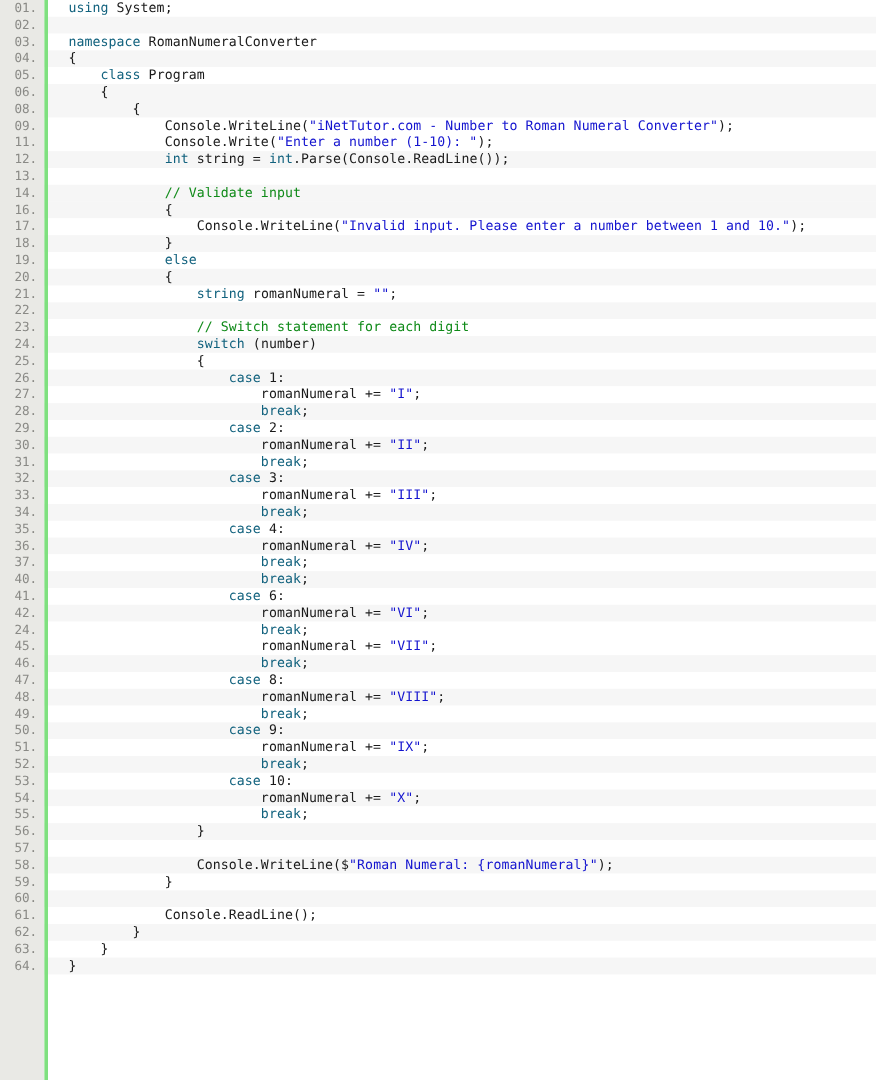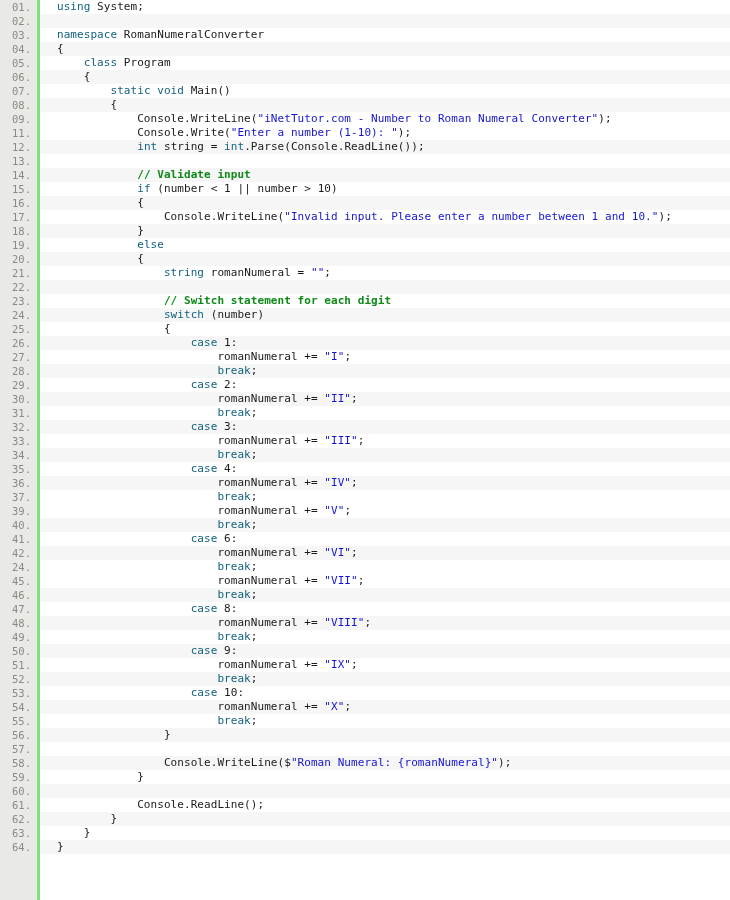--- a/index.html
+++ b/index.html
@@ -80,44 +80,42 @@
     font-size: 11px;
     line-height: 14px;
     color: #1a1a1a;
     white-space: pre;
     letter-spacing: 0.06px;
   }
 
   
   .tok-kw  { color: #12627e; font-weight: normal; }
   .tok-str { color: #1414cf; }
-  .tok-com { color: #0f8a18; font-weight: bold; }
+  .tok-com { color: #0f8a18; font-weight: normal; }
   .tok-pln { color: #1a1a1a; }
 </style>
 </head>
 <body>
 
 <div id="code-viewer">
   <div class="gutter"></div>
   <div class="gutter-rule"></div>
   <div class="rows" id="rows">
       <div class="row"><span class="lineno">01.</span><span class="code"><span class="tok-kw">using</span><span class="tok-pln"> System;</span></span></div>
       <div class="row alt"><span class="lineno">02.</span><span class="code"></span></div>
       <div class="row"><span class="lineno">03.</span><span class="code"><span class="tok-kw">namespace</span><span class="tok-pln"> RomanNumeralConverter</span></span></div>
       <div class="row alt"><span class="lineno">04.</span><span class="code"><span class="tok-pln">{</span></span></div>
       <div class="row"><span class="lineno">05.</span><span class="code"><span class="tok-pln">    </span><span class="tok-kw">class</span><span class="tok-pln"> Program</span></span></div>
       <div class="row alt"><span class="lineno">06.</span><span class="code"><span class="tok-pln">    {</span></span></div>
-      <div class="row"><span class="lineno">07.</span><span class="code"><span class="tok-pln">        </span><span class="tok-kw">static void</span><span class="tok-pln"> Main()</span></span></div>
       <div class="row alt"><span class="lineno">08.</span><span class="code"><span class="tok-pln">        {</span></span></div>
       <div class="row"><span class="lineno">09.</span><span class="code"><span class="tok-pln">            Console.WriteLine(</span><span class="tok-str">"iNetTutor.com - Number to Roman Numeral Converter"</span><span class="tok-pln">);</span></span></div>
       <div class="row"><span class="lineno">11.</span><span class="code"><span class="tok-pln">            Console.Write(</span><span class="tok-str">"Enter a number (1-10): "</span><span class="tok-pln">);</span></span></div>
       <div class="row alt"><span class="lineno">12.</span><span class="code"><span class="tok-pln">            </span><span class="tok-kw">int</span><span class="tok-pln"> string = </span><span class="tok-kw">int</span><span class="tok-pln">.Parse(Console.ReadLine());</span></span></div>
       <div class="row"><span class="lineno">13.</span><span class="code"></span></div>
       <div class="row alt"><span class="lineno">14.</span><span class="code"><span class="tok-pln">            </span><span class="tok-com">// Validate input</span></span></div>
-      <div class="row"><span class="lineno">15.</span><span class="code"><span class="tok-pln">            </span><span class="tok-kw">if</span><span class="tok-pln"> (number &lt; 1 || number &gt; 10)</span></span></div>
       <div class="row alt"><span class="lineno">16.</span><span class="code"><span class="tok-pln">            {</span></span></div>
       <div class="row"><span class="lineno">17.</span><span class="code"><span class="tok-pln">                Console.WriteLine(</span><span class="tok-str">"Invalid input. Please enter a number between 1 and 10."</span><span class="tok-pln">);</span></span></div>
       <div class="row alt"><span class="lineno">18.</span><span class="code"><span class="tok-pln">            }</span></span></div>
       <div class="row"><span class="lineno">19.</span><span class="code"><span class="tok-pln">            </span><span class="tok-kw">else</span></span></div>
       <div class="row alt"><span class="lineno">20.</span><span class="code"><span class="tok-pln">            {</span></span></div>
       <div class="row"><span class="lineno">21.</span><span class="code"><span class="tok-pln">                </span><span class="tok-kw">string</span><span class="tok-pln"> romanNumeral = </span><span class="tok-str">""</span><span class="tok-pln">;</span></span></div>
       <div class="row alt"><span class="lineno">22.</span><span class="code"></span></div>
       <div class="row"><span class="lineno">23.</span><span class="code"><span class="tok-pln">                </span><span class="tok-com">// Switch statement for each digit</span></span></div>
       <div class="row alt"><span class="lineno">24.</span><span class="code"><span class="tok-pln">                </span><span class="tok-kw">switch</span><span class="tok-pln"> (number)</span></span></div>
       <div class="row"><span class="lineno">25.</span><span class="code"><span class="tok-pln">                {</span></span></div>
@@ -126,21 +124,20 @@
       <div class="row alt"><span class="lineno">28.</span><span class="code"><span class="tok-pln">                        </span><span class="tok-kw">break</span><span class="tok-pln">;</span></span></div>
       <div class="row"><span class="lineno">29.</span><span class="code"><span class="tok-pln">                    </span><span class="tok-kw">case</span><span class="tok-pln"> 2:</span></span></div>
       <div class="row alt"><span class="lineno">30.</span><span class="code"><span class="tok-pln">                        romanNumeral += </span><span class="tok-str">"II"</span><span class="tok-pln">;</span></span></div>
       <div class="row"><span class="lineno">31.</span><span class="code"><span class="tok-pln">                        </span><span class="tok-kw">break</span><span class="tok-pln">;</span></span></div>
       <div class="row alt"><span class="lineno">32.</span><span class="code"><span class="tok-pln">                    </span><span class="tok-kw">case</span><span class="tok-pln"> 3:</span></span></div>
       <div class="row"><span class="lineno">33.</span><span class="code"><span class="tok-pln">                        romanNumeral += </span><span class="tok-str">"III"</span><span class="tok-pln">;</span></span></div>
       <div class="row alt"><span class="lineno">34.</span><span class="code"><span class="tok-pln">                        </span><span class="tok-kw">break</span><span class="tok-pln">;</span></span></div>
       <div class="row"><span class="lineno">35.</span><span class="code"><span class="tok-pln">                    </span><span class="tok-kw">case</span><span class="tok-pln"> 4:</span></span></div>
       <div class="row alt"><span class="lineno">36.</span><span class="code"><span class="tok-pln">                        romanNumeral += </span><span class="tok-str">"IV"</span><span class="tok-pln">;</span></span></div>
       <div class="row"><span class="lineno">37.</span><span class="code"><span class="tok-pln">                        </span><span class="tok-kw">break</span><span class="tok-pln">;</span></span></div>
-      <div class="row"><span class="lineno">39.</span><span class="code"><span class="tok-pln">                        romanNumeral += </span><span class="tok-str">"V"</span><span class="tok-pln">;</span></span></div>
       <div class="row alt"><span class="lineno">40.</span><span class="code"><span class="tok-pln">                        </span><span class="tok-kw">break</span><span class="tok-pln">;</span></span></div>
       <div class="row"><span class="lineno">41.</span><span class="code"><span class="tok-pln">                    </span><span class="tok-kw">case</span><span class="tok-pln"> 6:</span></span></div>
       <div class="row alt"><span class="lineno">42.</span><span class="code"><span class="tok-pln">                        romanNumeral += </span><span class="tok-str">"VI"</span><span class="tok-pln">;</span></span></div>
       <div class="row"><span class="lineno">24.</span><span class="code"><span class="tok-pln">                        </span><span class="tok-kw">break</span><span class="tok-pln">;</span></span></div>
       <div class="row"><span class="lineno">45.</span><span class="code"><span class="tok-pln">                        romanNumeral += </span><span class="tok-str">"VII"</span><span class="tok-pln">;</span></span></div>
       <div class="row alt"><span class="lineno">46.</span><span class="code"><span class="tok-pln">                        </span><span class="tok-kw">break</span><span class="tok-pln">;</span></span></div>
       <div class="row"><span class="lineno">47.</span><span class="code"><span class="tok-pln">                    </span><span class="tok-kw">case</span><span class="tok-pln"> 8:</span></span></div>
       <div class="row alt"><span class="lineno">48.</span><span class="code"><span class="tok-pln">                        romanNumeral += </span><span class="tok-str">"VIII"</span><span class="tok-pln">;</span></span></div>
       <div class="row"><span class="lineno">49.</span><span class="code"><span class="tok-pln">                        </span><span class="tok-kw">break</span><span class="tok-pln">;</span></span></div>
       <div class="row alt"><span class="lineno">50.</span><span class="code"><span class="tok-pln">                    </span><span class="tok-kw">case</span><span class="tok-pln"> 9:</span></span></div>

